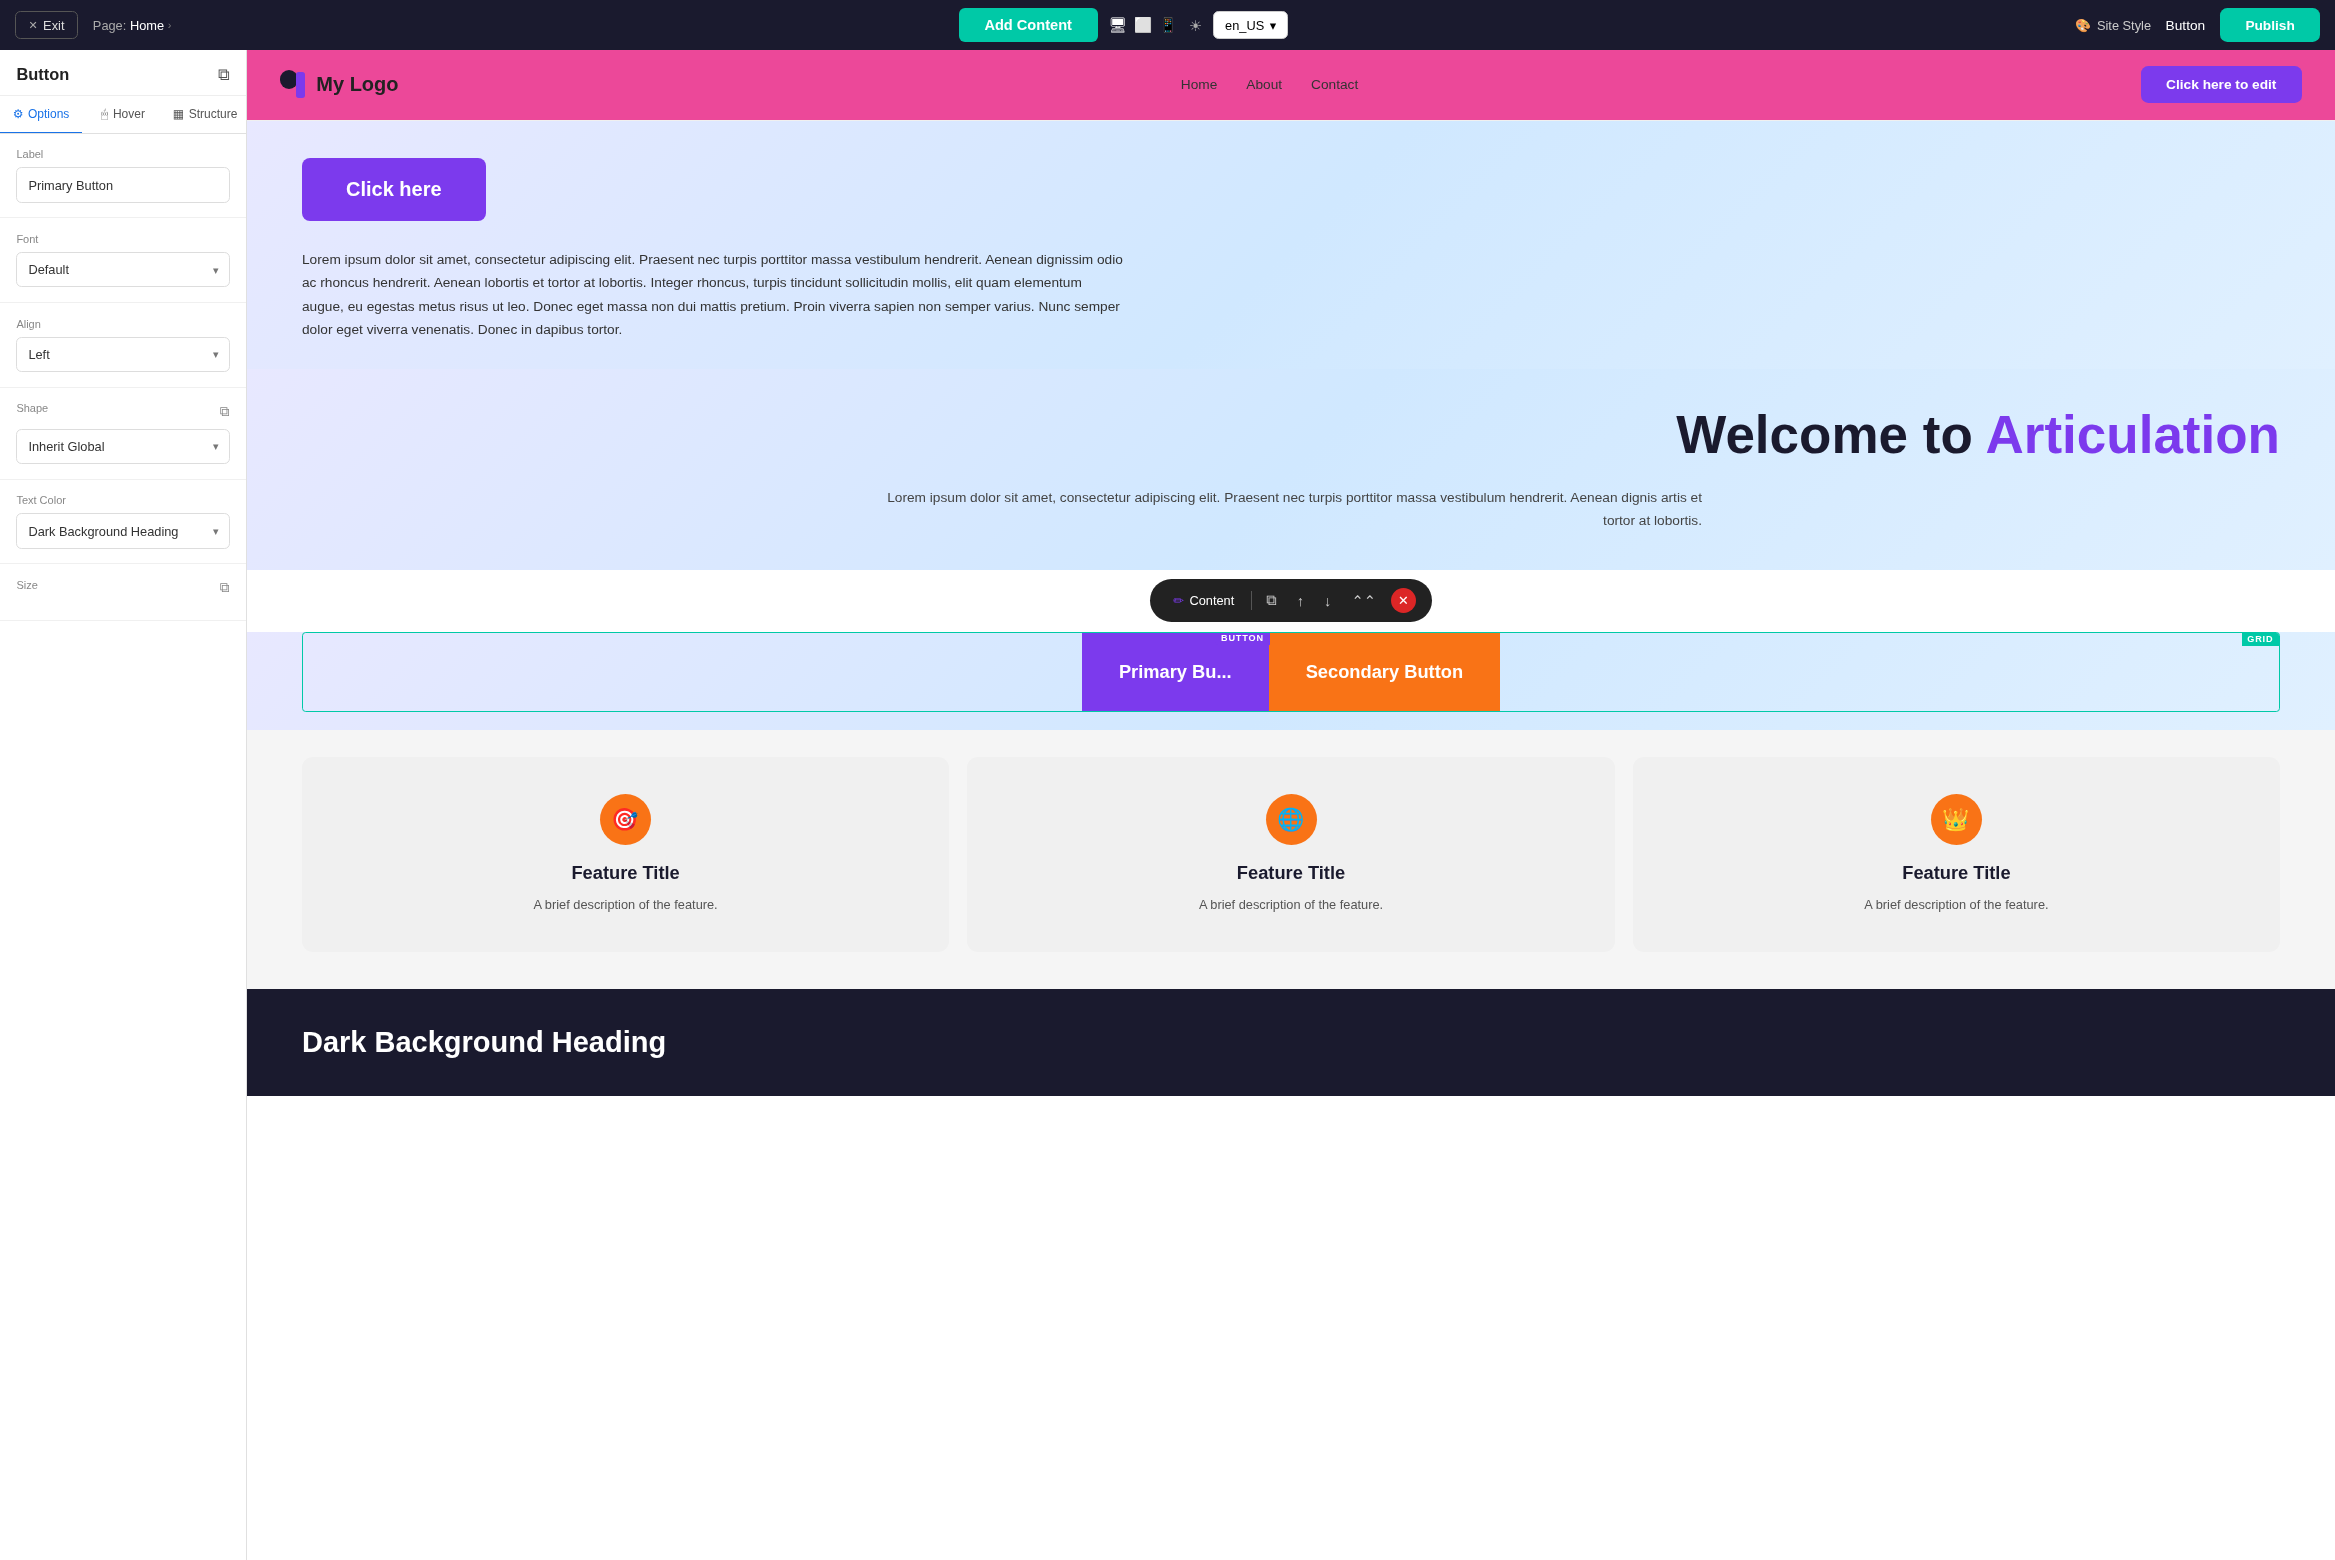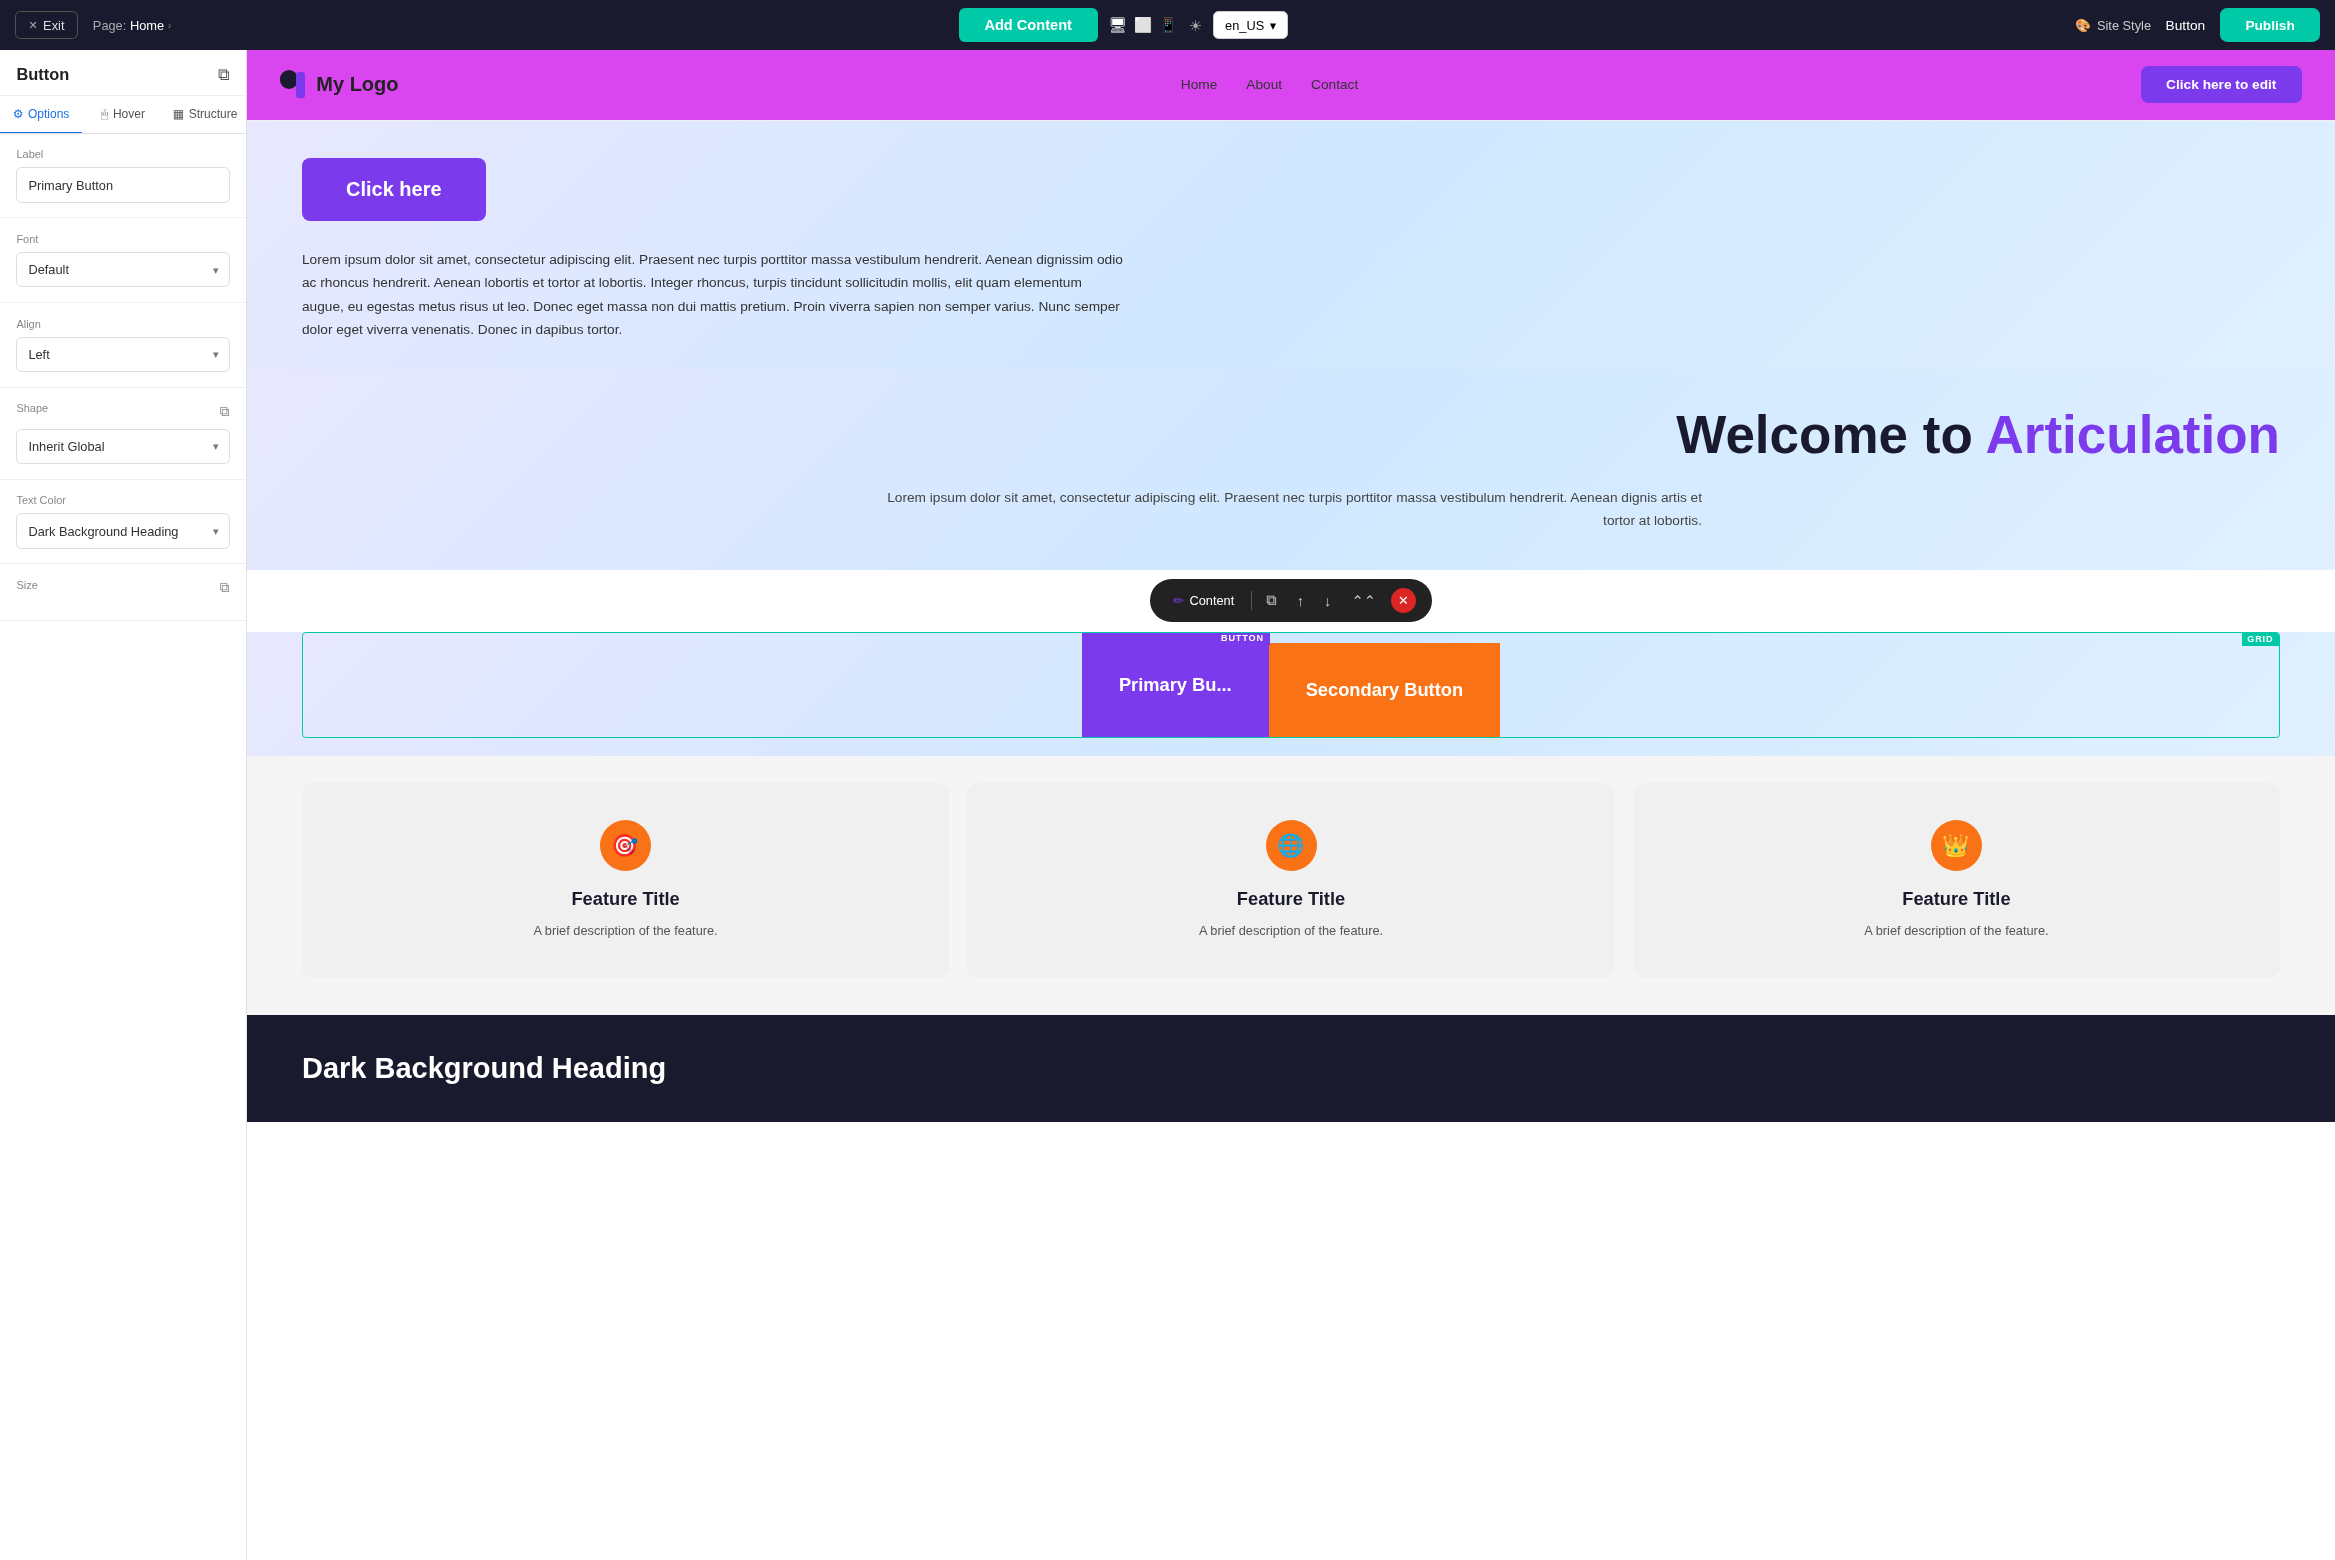--- a/index.html
+++ b/index.html
@@ -76,21 +76,21 @@
     
     .canvas {
       flex: 1; overflow-y: auto; background: linear-gradient(135deg, #e8e8ff 0%, #f0f8ff 40%, #e8f4ff 100%);
     }
 
     
     .site-preview { background: #fff; min-height: 100%; }
 
     
     .site-nav {
-      display: flex; justify-content: space-between; padding: 16.4px 33px; background: #d946ef; border-bottom: 0.9px solid #f0f0f0;
+      display: flex; justify-content: space-between; padding: 16.4px 33px; background: #ec4899; border-bottom: 0.9px solid #f0f0f0;
     }
     .site-logo { display: flex; align-items: center; gap: 7.3px; font-size: 20px; font-weight: 700; color: #222; }
     .logo-icon { width: 29px; height: 29px; position: relative; }
     .logo-circle { width: 18.3px; height: 18.3px; background: #1a1a2e; border-radius: 50%; position: absolute; top: 0; left: 0; }
     .logo-rect { width: 9.1px; height: 25.6px; background: #7c3aed; border-radius: 2.7px; position: absolute; top: 1.8px; left: 16.4px; }
     .site-nav-links { display: flex; gap: 29px; align-items: center; }
     .site-nav-link { color: #333; font-size: 13.7px; text-decoration: none; cursor: pointer; }
     .site-edit-btn {
       background: #7c3aed; color: #fff; padding: 11px 25.6px; border: none; border-radius: 7.3px; font-size: 13.7px; font-weight: 600; cursor: pointer;
     }
@@ -128,21 +128,21 @@
     .buttons-row-container { position: relative; padding: 0 55px 18.3px; background: linear-gradient(135deg, #e8e8ff 0%, #d0e8ff 50%, #e0f0ff 100%); }
     .buttons-row {
       display: flex; align-items: stretch; border: 1.8px solid #00c9a7; border-radius: 3.7px; overflow: hidden; position: relative;
     }
     .btn-col-left { flex: 1; background: transparent; min-height: 73px; }
     .btn-primary-col { background: #7c3aed; display: flex; align-items: center; justify-content: center; padding: 22px 37px; position: relative; }
     .btn-primary-text { color: #fff; font-size: 18.3px; font-weight: 600; }
     .button-badge {
       position: absolute; top: -0.9px; right: -0.9px; background: #7c3aed; color: #fff; font-size: 9.1px; font-weight: 700; padding: 1.8px 5.5px; border-radius: 0 0 0 3.7px; letter-spacing: 0.9px;
     }
-    .btn-secondary-col { background: #f97316; display: flex; align-items: center; justify-content: center; padding: 36px 37px; margin-top: 10px; }
+    .btn-secondary-col { background: #f97316; display: flex; align-items: center; justify-content: center; padding: 28px 37px; }
     .btn-secondary-text { color: #fff; font-size: 18.3px; font-weight: 600; }
     .btn-col-right { flex: 1; background: transparent; position: relative; }
     .grid-badge {
       position: absolute; top: 0; right: 0; background: #00c9a7; color: #fff; font-size: 9.1px; font-weight: 700; padding: 1.8px 5.5px; letter-spacing: 0.9px;
     }
 
     
     .features-section { display: flex; gap: 18.3px; padding: 27.4px 55px 37px; background: #f5f5f5; }
     .feature-card {
       flex: 1; background: #f0f0f0; border-radius: 11px; padding: 37px 27.4px; text-align: center;

